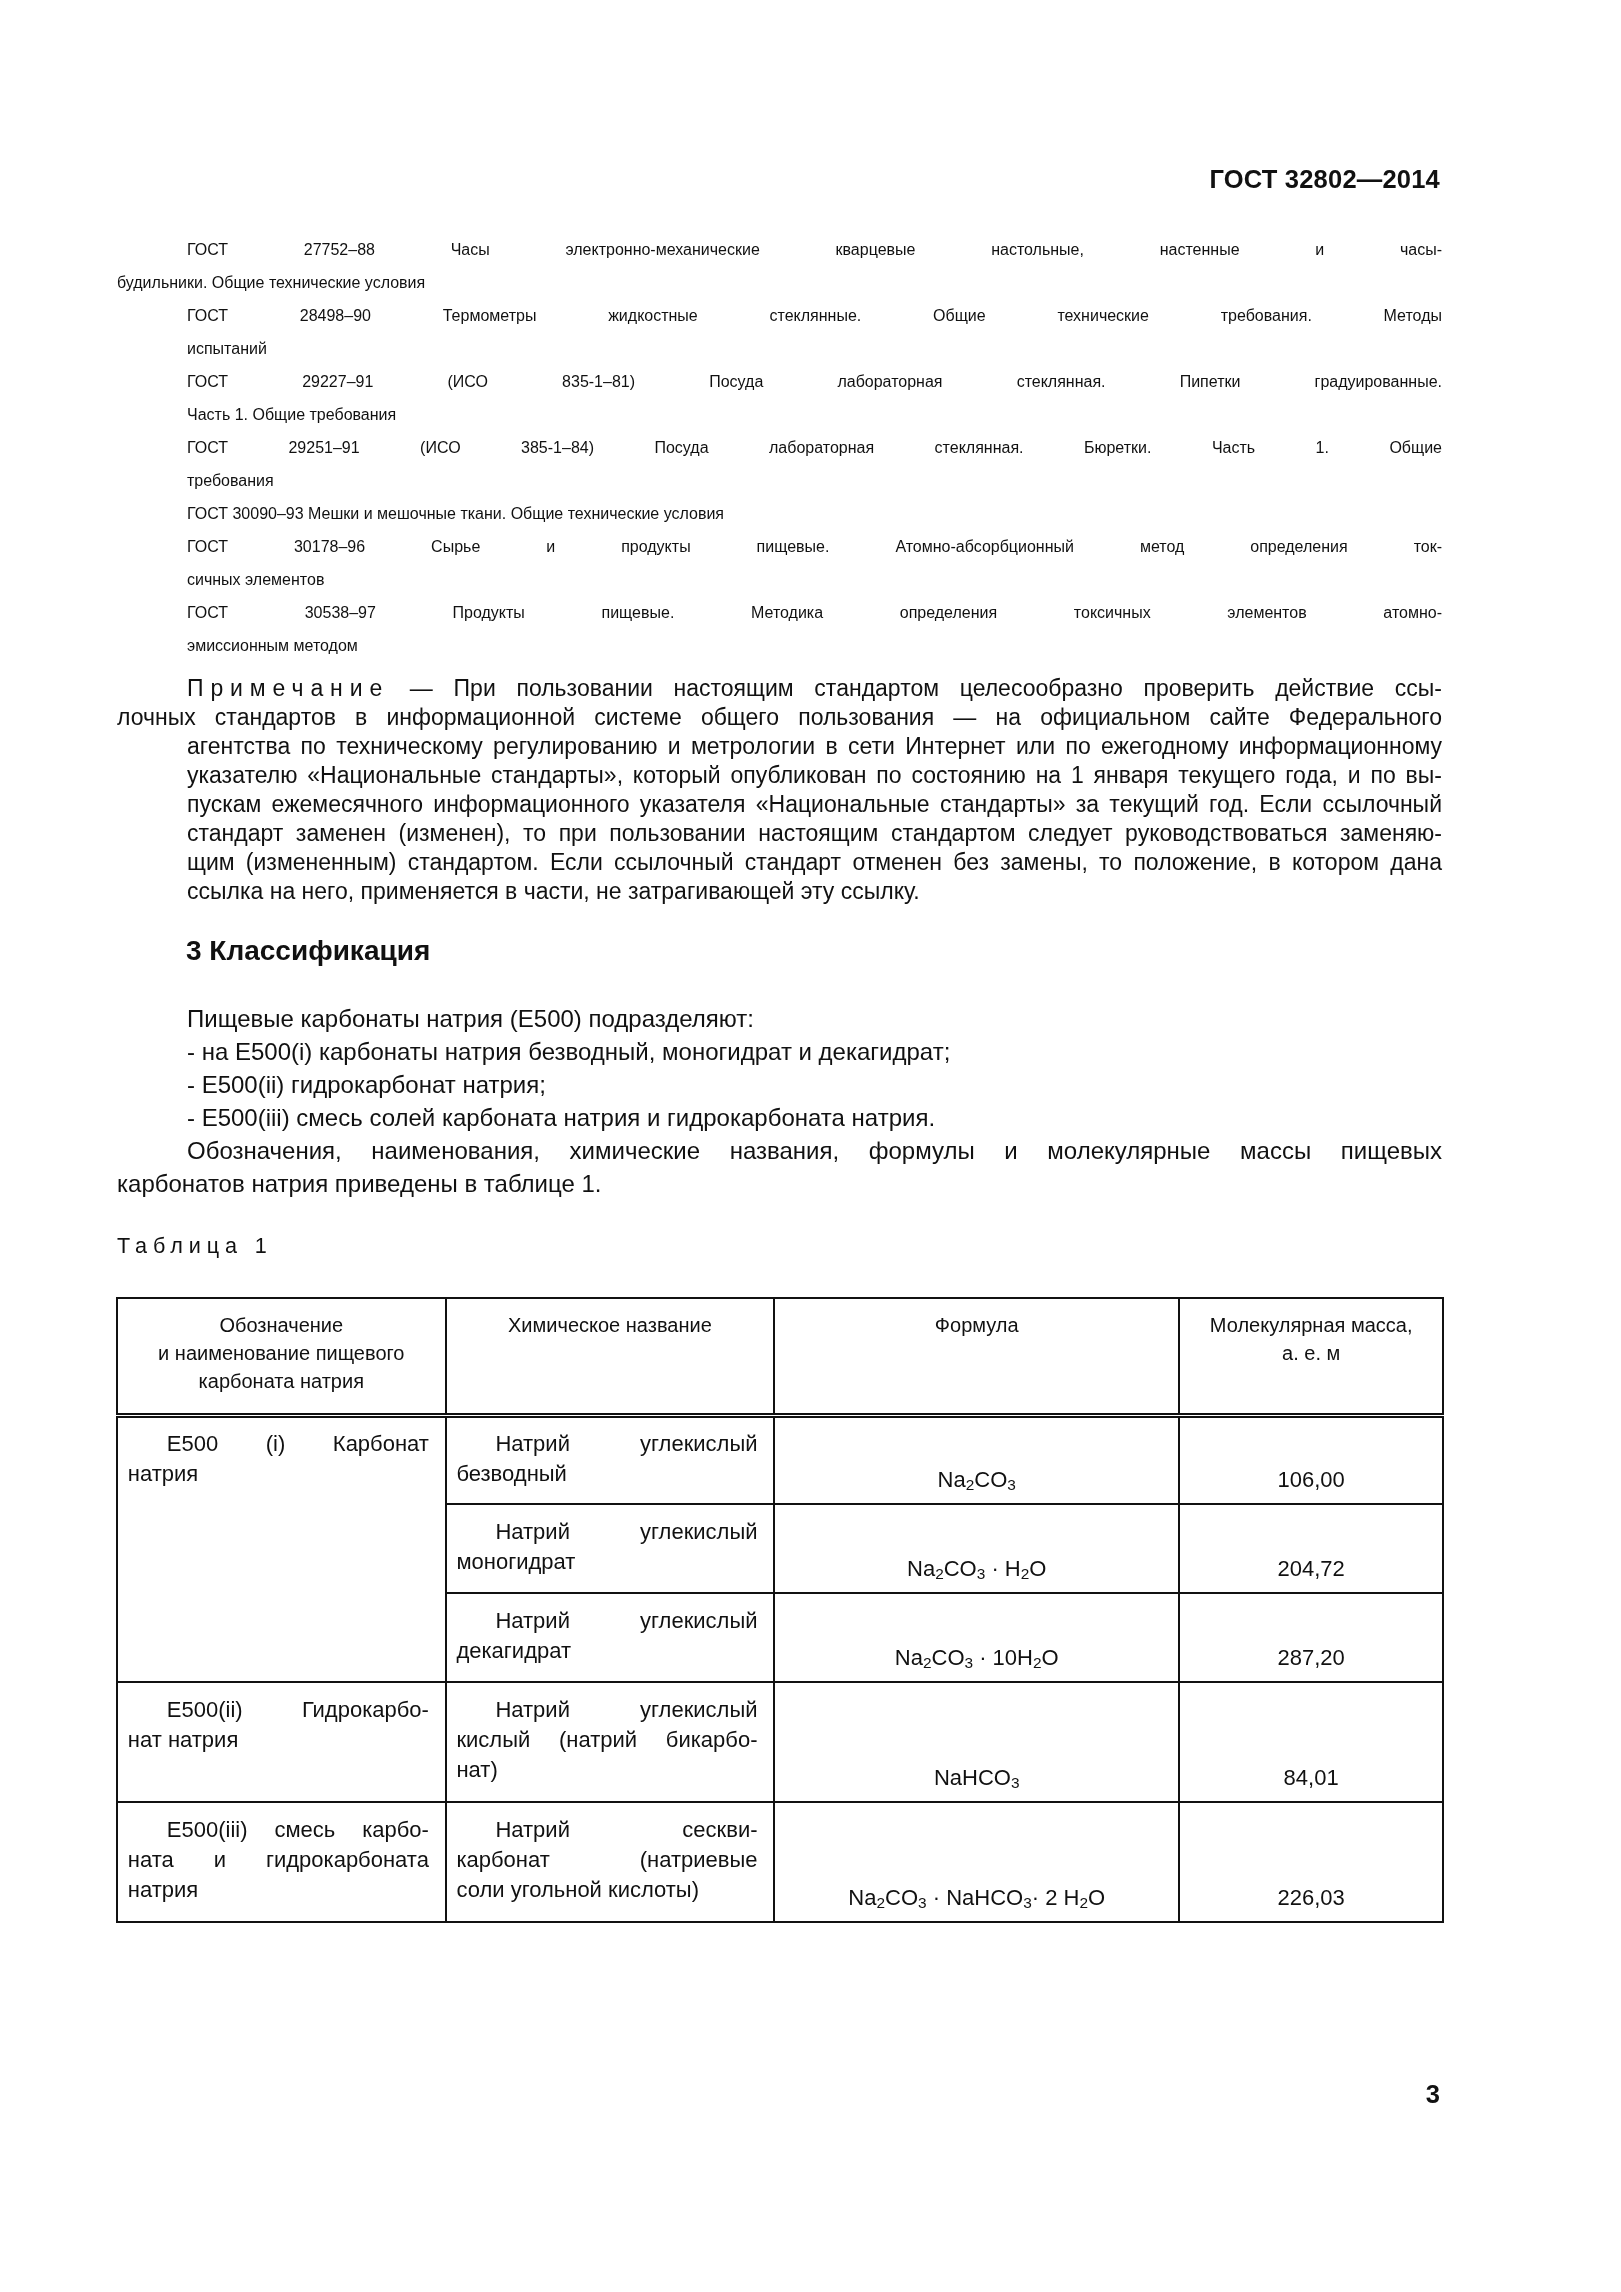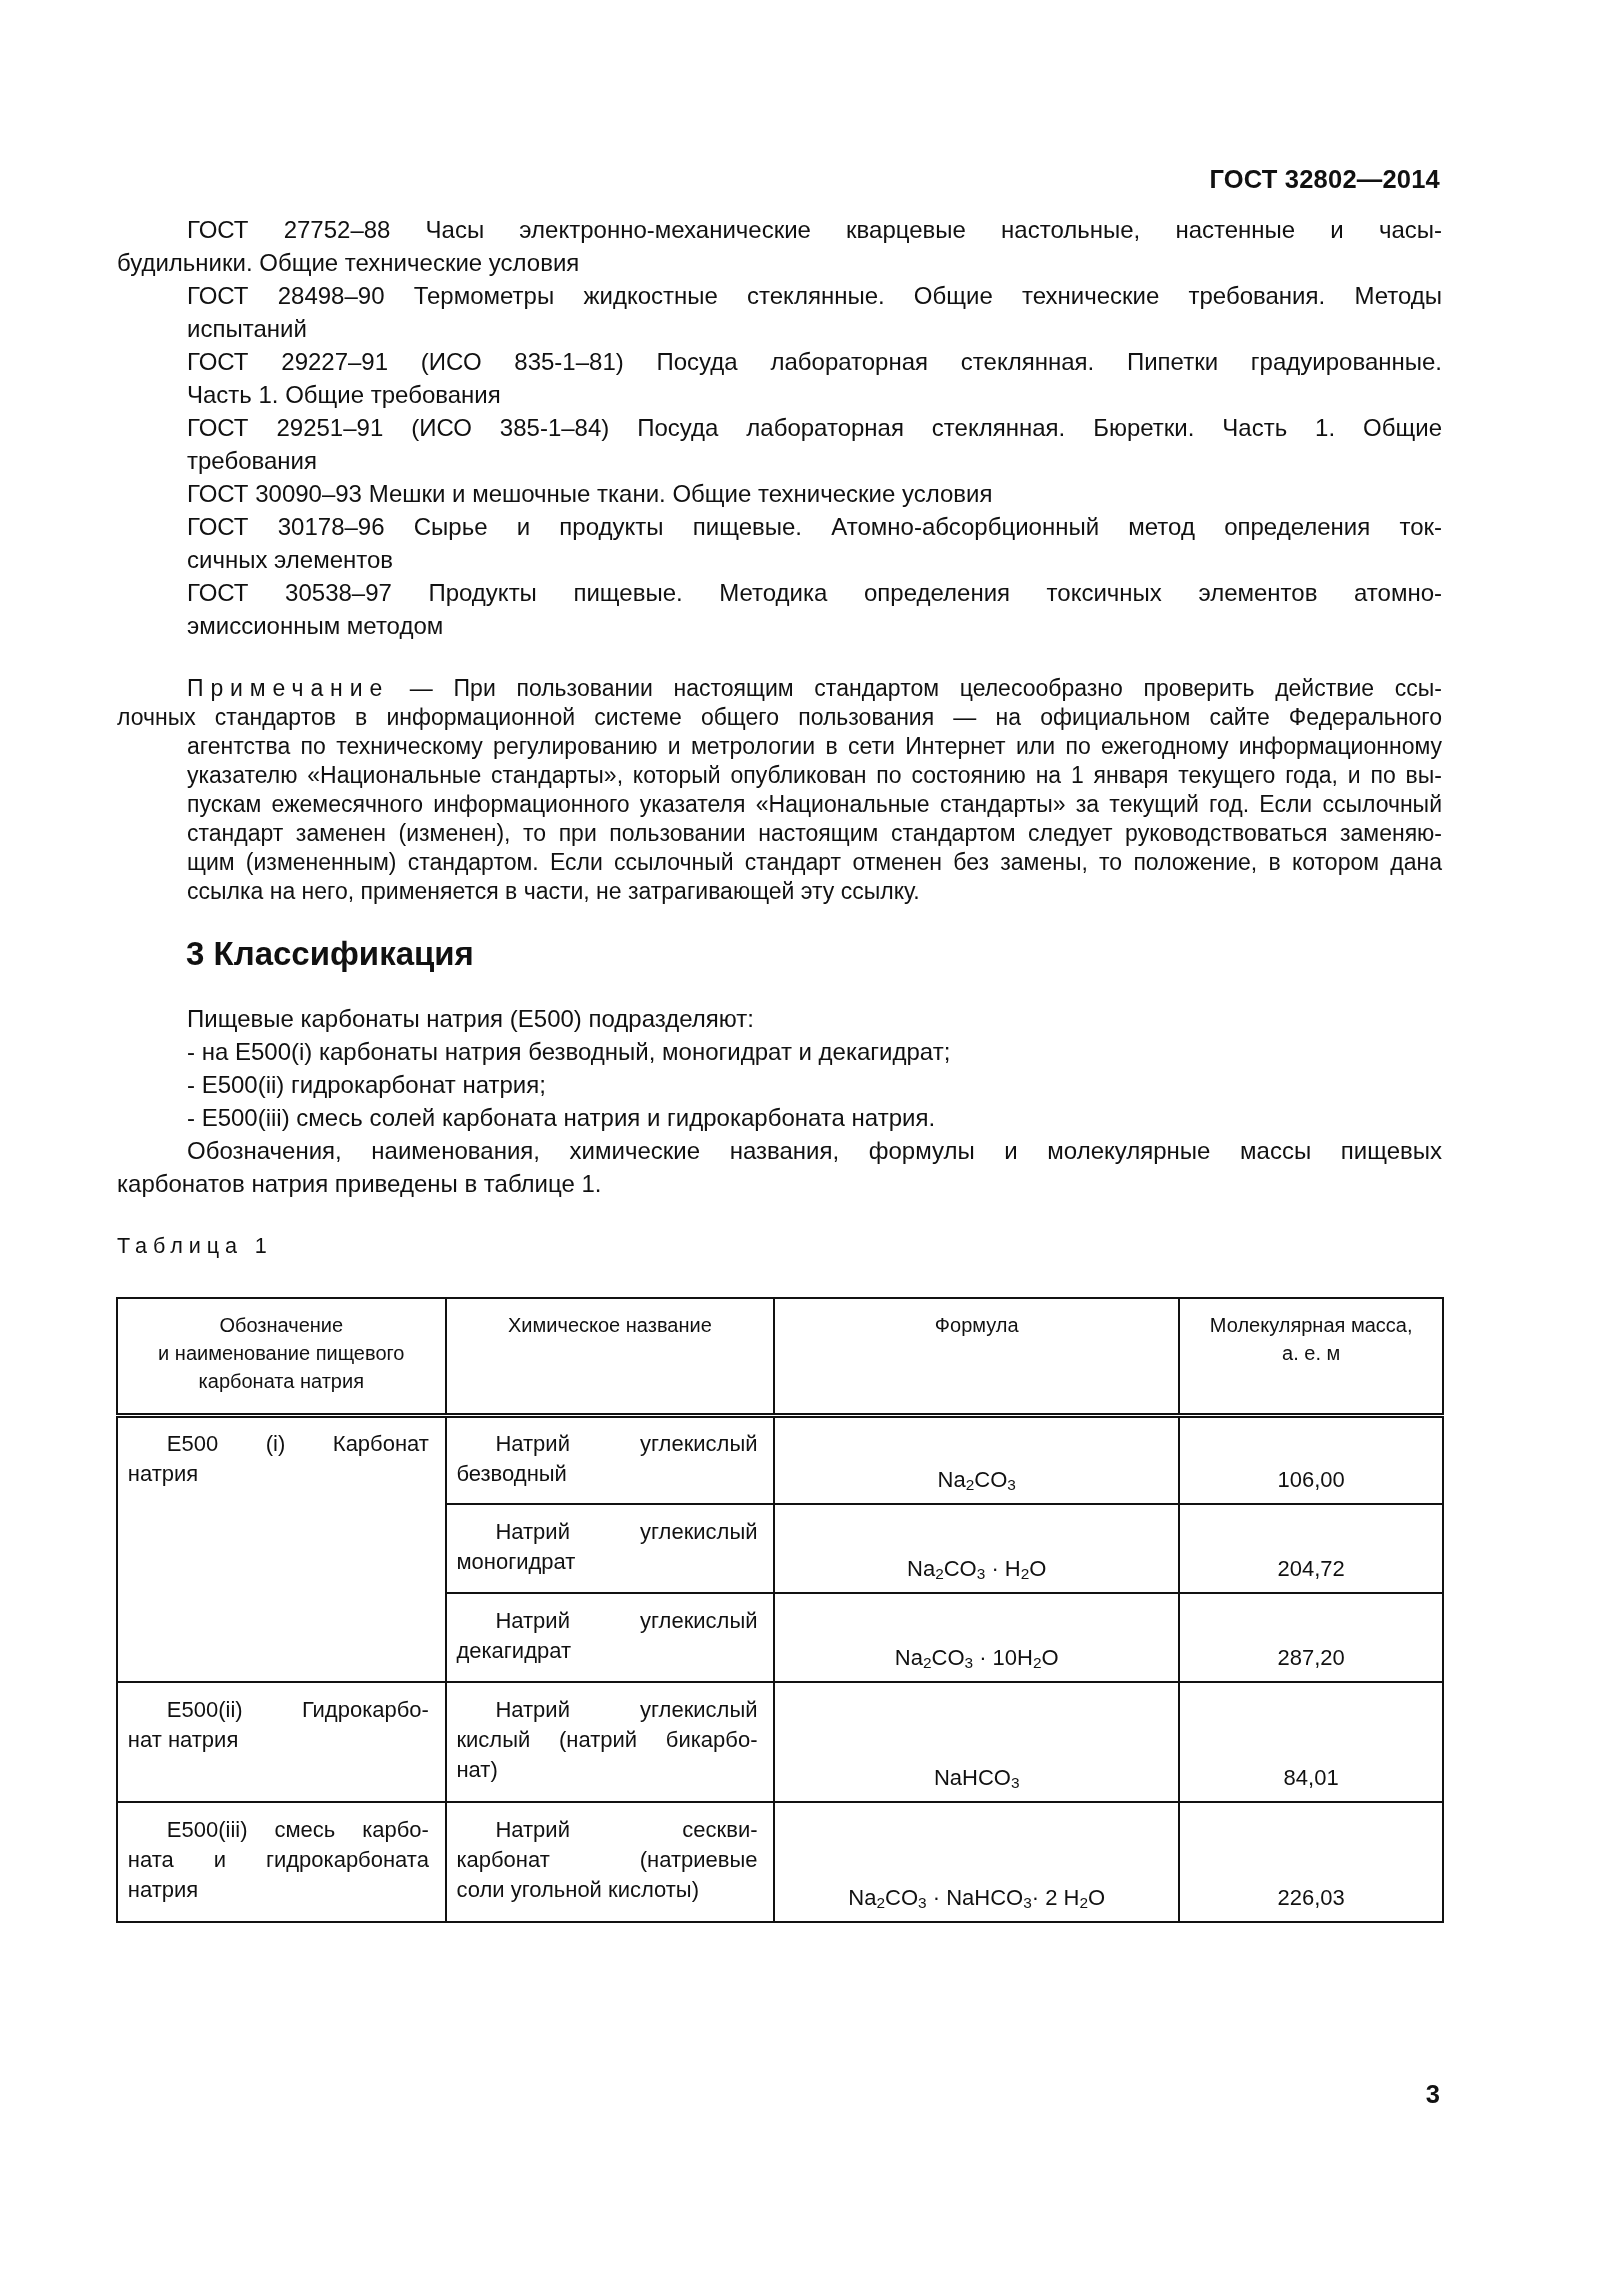--- a/index.html
+++ b/index.html
@@ -6,34 +6,34 @@
   body {
     width: 1621px; height: 2293px; position: relative; overflow: hidden;
     font-family: "Liberation Sans", "DejaVu Sans", sans-serif;
     color: #111111;
   }
   .page-header {
     position: absolute; top: 165px; right: 181px;
     font-weight: bold; font-size: 25.5px; letter-spacing: 0.2px;
   }
   .refs {
-    position: absolute; left: 117px; top: 213px; width: 1325px;
-    font-size: 24px; line-height: 33px;
+    position: absolute; left: 117px; top: 233px; width: 1325px;
+    font-size: 16px; line-height: 33px;
   }
   .p { text-align: justify; text-indent: 70px; margin: 0; }
   .p .line { display: block; text-align-last: justify; }
   .p .line.last { text-align-last: left; }
   .note {
     position: absolute; left: 117px; top: 674px; width: 1325px;
     font-size: 23px; line-height: 29px;
   }
   .note .label { letter-spacing: 6.9px; }
   .section-title {
     position: absolute; left: 186px; top: 935px;
-    font-size: 33px; font-weight: bold;
+    font-size: 28px; font-weight: bold;
   }
   .classif {
     position: absolute; left: 117px; top: 1002px; width: 1325px;
     font-size: 24px; line-height: 33px;
   }
   .classif .ind { padding-left: 70px; display: block; }
   .table-caption {
     position: absolute; left: 117px; top: 1233px;
     font-size: 21.6px; letter-spacing: 5.9px;
   }

